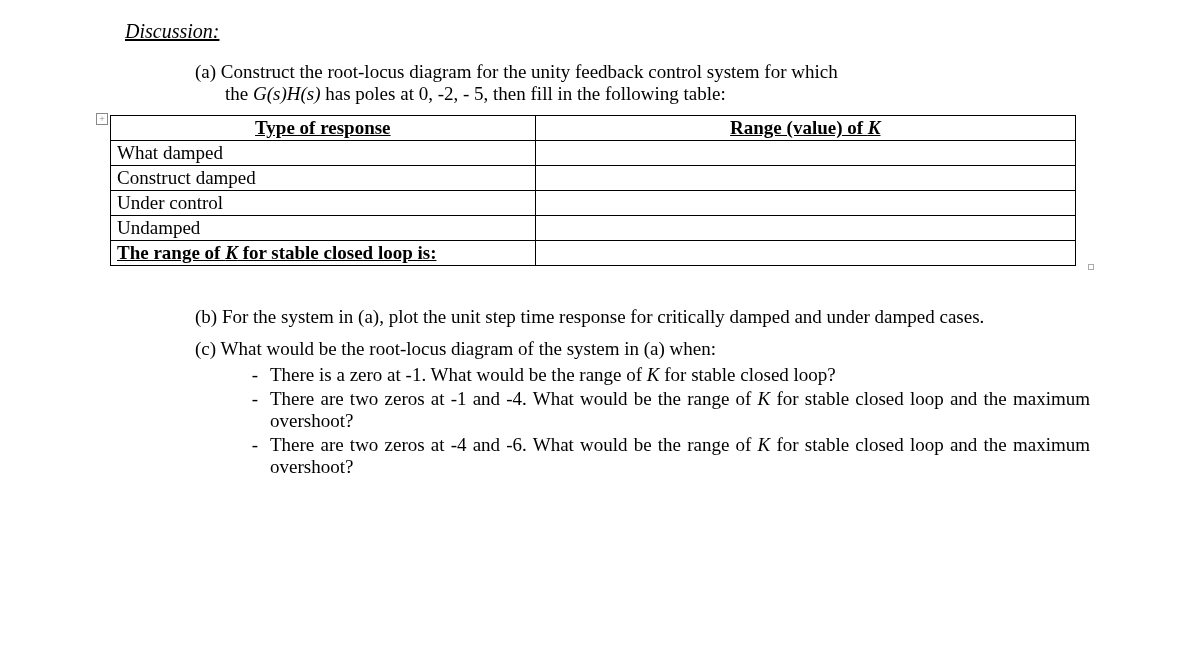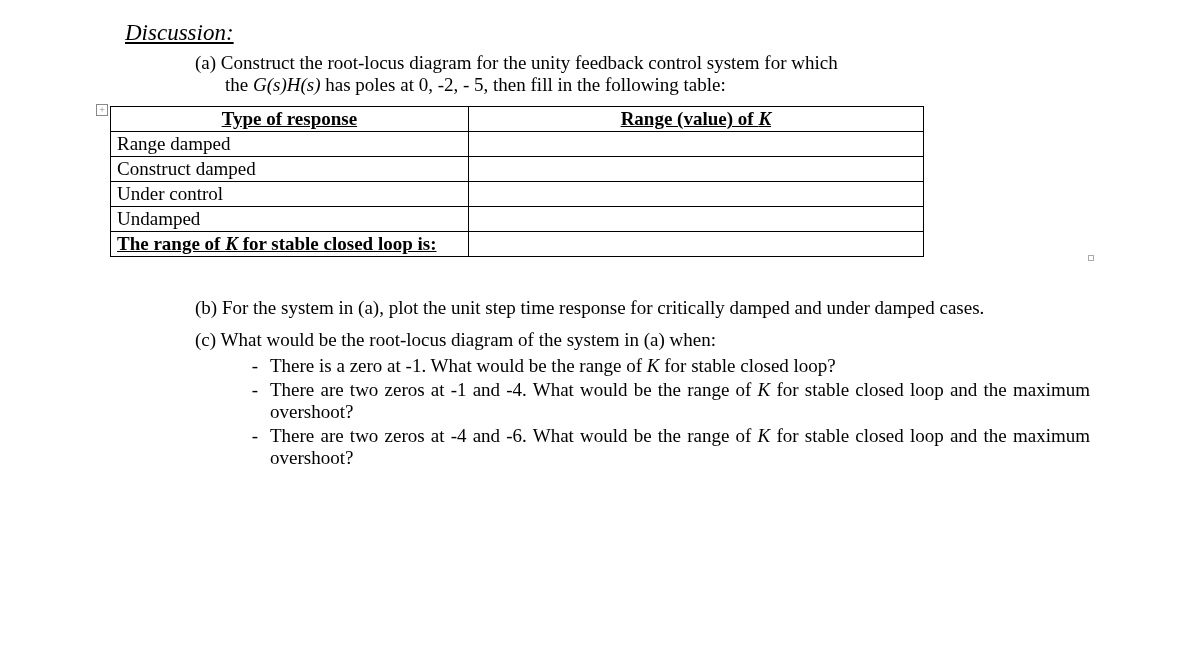--- a/index.html
+++ b/index.html
@@ -13,23 +13,23 @@
       color: #000;
       background: #fff;
       width: 1200px;
       height: 648px;
       padding: 20px 110px 20px 110px;
       position: relative;
     }
     .section-title {
       font-style: italic;
       text-decoration: underline;
-      margin-bottom: 6px;
+      margin-bottom: 18px;
       margin-left: 15px;
-      font-size: 23px;
+      font-size: 20px;
     }
     .item-block {
       margin-left: 85px;
       margin-bottom: 10px;
     }
     .hanging {
       padding-left: 30px;
       text-indent: -30px;
     }
     .expr {
@@ -48,21 +48,21 @@
       height: 12px;
       border: 1px solid #888;
       font-size: 10px;
       line-height: 10px;
       text-align: center;
       color: #888;
       background: #fff;
     }
     table.response-table {
       border-collapse: collapse;
-      width: 814px;
+      width: 966px;
       margin-left: 0px;
     }
     table.response-table td {
       border: 1px solid #000;
       padding: 1px 6px;
       vertical-align: top;
       font-size: 19px;
       height: 24px;
     }
     table.response-table td.header-cell {
@@ -128,21 +128,21 @@
 
 <div class="table-anchor-wrap">
   <div class="anchor-icon">+</div>
   <table class="response-table">
     <tbody>
         <tr>
       <td class="header-cell" style="width:44%;">Type of response</td>
       <td class="header-cell"><span>Range (value) of </span><span class="italic-K">K</span></td>
     </tr>
     <tr>
-      <td>Range damped</td>
+      <td>What damped</td>
       <td></td>
     </tr>
     <tr>
       <td>Construct damped</td>
       <td></td>
     </tr>
     <tr>
       <td>Under control</td>
       <td></td>
     </tr>

